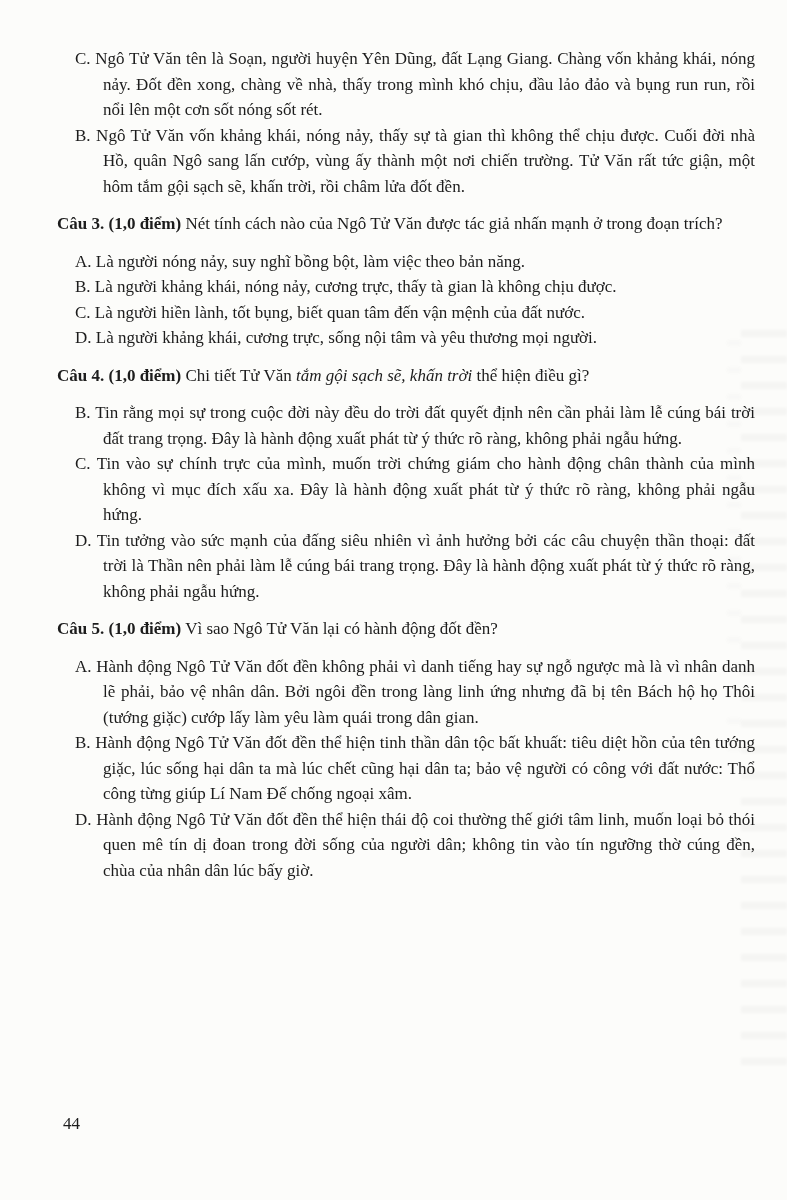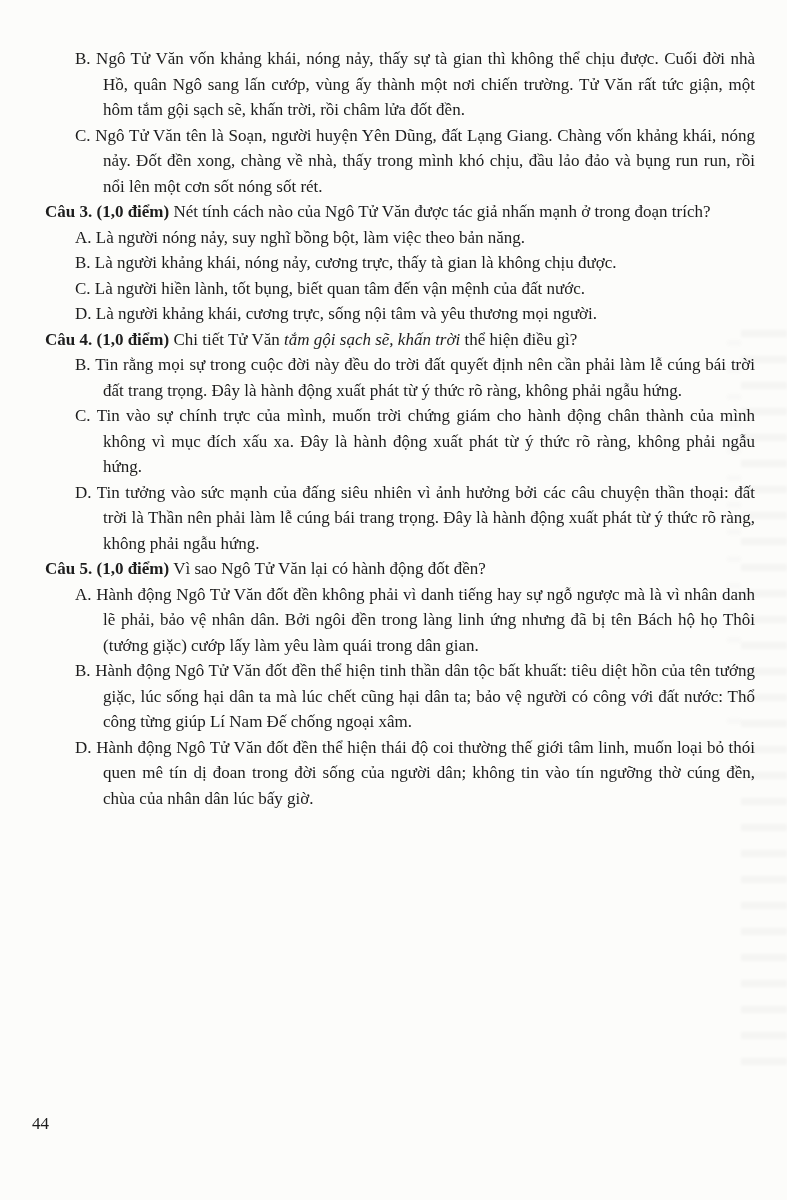--- a/index.html
+++ b/index.html
@@ -23,42 +23,42 @@
     top: 46px;
     left: 45px;
     right: 32px;
     font-size: 17px;
     line-height: 25.5px;
   }
   .question {
     padding-left: 30px;
     text-indent: -30px;
     text-align: justify;
-    margin: 0;
+    margin: 12px;
   }
   .q-label {
     font-weight: bold;
   }
   .options {
     margin-left: 30px;
   }
   .option {
     padding-left: 28px;
     text-indent: -28px;
     text-align: justify;
     margin: 0;
   }
   .opt-letter {
     white-space: nowrap;
   }
   em.inline-quote {
   }
   .page-number {
     position: absolute;
-    left: 32px;
+    left: 63px;
     top: 1114px;
     font-size: 17px;
     color: #1c1c1c;
   }
   
   .bleed {
     position: absolute;
     top: 330px;
     right: 0;
     width: 46px;
@@ -97,26 +97,26 @@
 
 <div class="page">
 
   <div class="bleed"></div>
   <div class="bleed-2"></div>
 
   <div class="doc">
 
     <div class="options">
       <div class="option">
+        <span class="opt-letter">C.</span>
+        <span>Ngô Tử Văn tên là Soạn, người huyện Yên Dũng, đất Lạng Giang. Chàng vốn khảng khái, nóng nảy. Đốt đền xong, chàng về nhà, thấy trong mình khó chịu, đầu lảo đảo và bụng run run, rồi nổi lên một cơn sốt nóng sốt rét.</span>
+      </div>
+      <div class="option">
         <span class="opt-letter">B.</span>
         <span>Ngô Tử Văn vốn khảng khái, nóng nảy, thấy sự tà gian thì không thể chịu được. Cuối đời nhà Hồ, quân Ngô sang lấn cướp, vùng ấy thành một nơi chiến trường. Tử Văn rất tức giận, một hôm tắm gội sạch sẽ, khấn trời, rồi châm lửa đốt đền.</span>
-      </div>
-      <div class="option">
-        <span class="opt-letter">C.</span>
-        <span>Ngô Tử Văn tên là Soạn, người huyện Yên Dũng, đất Lạng Giang. Chàng vốn khảng khái, nóng nảy. Đốt đền xong, chàng về nhà, thấy trong mình khó chịu, đầu lảo đảo và bụng run run, rồi nổi lên một cơn sốt nóng sốt rét.</span>
       </div>
     </div>
 
     <div class="question">
       <span class="q-label">Câu 3. (1,0 điểm)</span>
       <span>Nét tính cách nào của Ngô Tử Văn được tác giả nhấn mạnh ở trong đoạn trích?</span>
     </div>
     <div class="options">
       <div class="option">
         <span class="opt-letter">A.</span>

